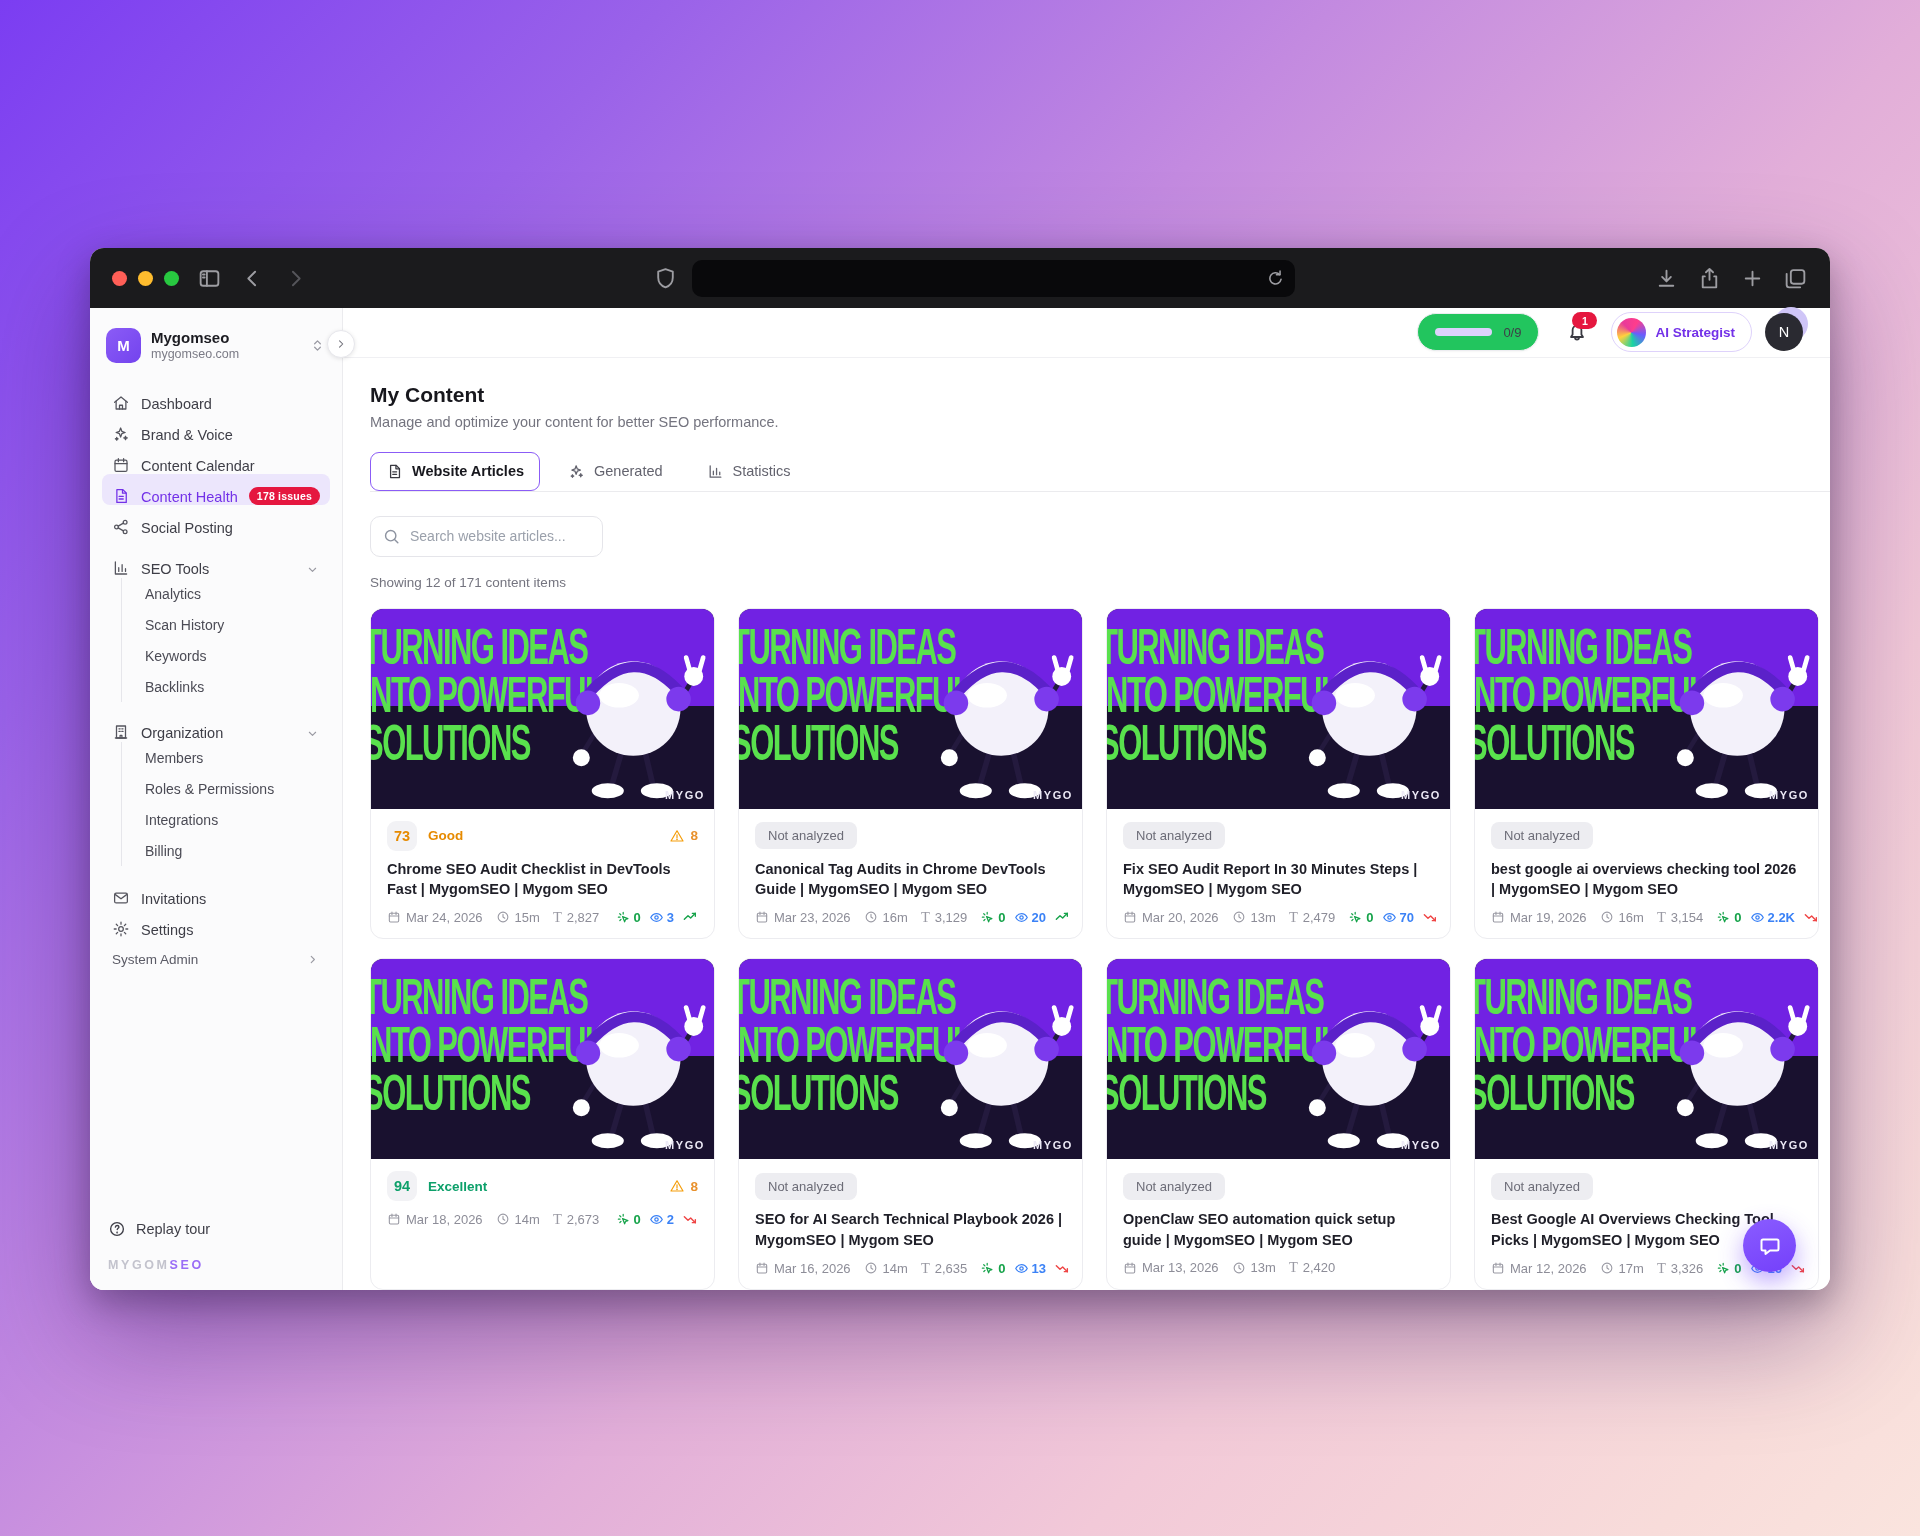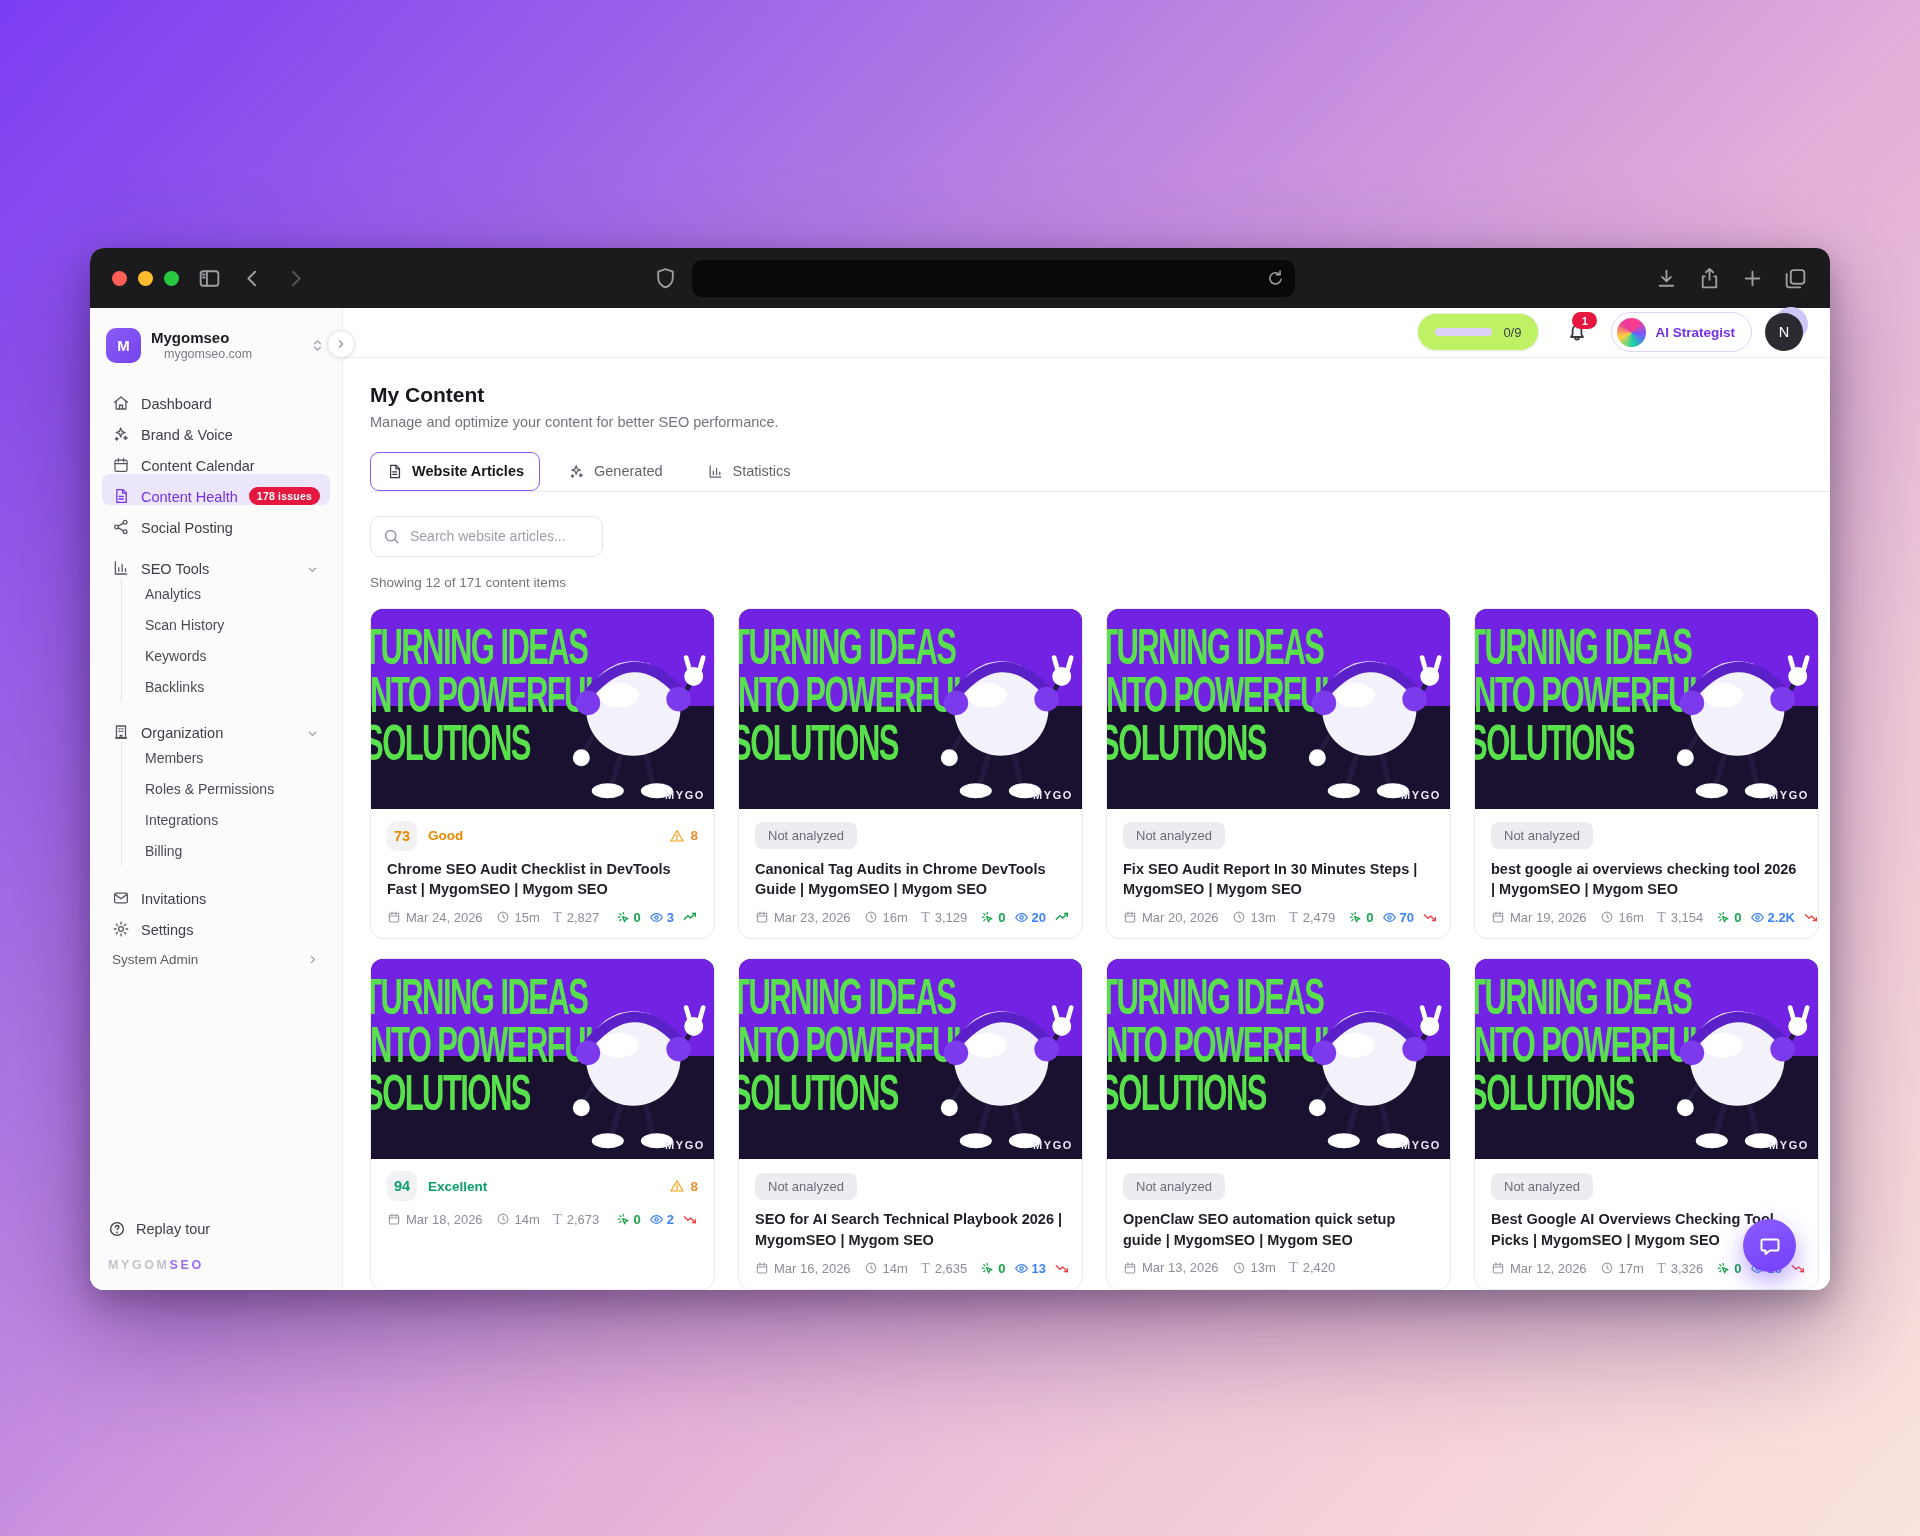--- a/index.html
+++ b/index.html
@@ -28,21 +28,21 @@
   .sidebar{width:228px;min-width:228px;background:#fbfbfc;border-right:1px solid #ebebee;
     display:flex;flex-direction:column;padding:20px 12px 18px;position:relative;}
   .collapse-btn{position:absolute;right:-13px;top:22px;width:26px;height:26px;border-radius:50%;background:#fff;
     border:1px solid #e7e7ec;box-shadow:0 1px 4px rgba(0,0,0,.10);display:flex;align-items:center;justify-content:center;color:#6e6e78;z-index:6;cursor:pointer;}
   .collapse-btn svg{width:14px;height:14px}
   .ws{display:flex;align-items:center;gap:10px;padding:0 4px;}
   .ws-avatar{width:35px;height:35px;border-radius:10px;background:linear-gradient(135deg,#8b5cf6,#7343ee);
     color:#fff;font-weight:700;font-size:15px;display:flex;align-items:center;justify-content:center;}
   .ws-meta{line-height:1.2}
   .ws-name{font-size:15px;font-weight:700;color:#1c1c22;}
-  .ws-domain{font-size:12.5px;color:#7b7b86;margin-left:13px;}
+  .ws-domain{font-size:12.5px;color:#7b7b86;}
   .ws-caret{margin-left:auto;width:17px;height:17px;color:#9a9aa3}
   .nav{margin-top:18px;display:flex;flex-direction:column;}
   .nav-item{display:flex;align-items:flex-end;gap:11px;height:31px;padding:0 10px;border-radius:8px;
     font-size:14.5px;color:#3e3e47;font-weight:500;cursor:pointer;white-space:nowrap;}
   .nav-item .nicon{width:18px;height:18px;color:#55555e;flex:none;display:flex}
   .nav-item .nicon svg{width:18px;height:18px;stroke-width:1.7}
   .nav-item.active{background:#ece6fc;color:#7331e8;}
   .nav-item.active .nicon{color:#7331e8}
   .nav-badge{margin-left:auto;background:#e5173f;color:#fff;font-size:10.5px;font-weight:700;
     padding:3px 8px;border-radius:999px;letter-spacing:.2px;}
@@ -56,21 +56,21 @@
   .sidebar-bottom{margin-top:auto;padding:0 6px;}
   .replay{display:flex;align-items:center;gap:10px;font-size:14.5px;color:#3e3e47;cursor:pointer;}
   .replay .nicon{width:18px;height:18px;color:#3e3e47;display:flex}
   .logo{margin-top:20px;font-size:12.5px;font-weight:700;letter-spacing:2.6px;}
   .logo .l1{color:#c3c3cd}.logo .l2{color:#9a6df6}
 
   
   .main{flex:1;display:flex;flex-direction:column;min-width:0;}
   .topbar{height:60px;border-bottom:1px solid #f0f0f3;display:flex;align-items:center;justify-content:flex-end;padding-right:27px;}
   .progress-pill{display:flex;align-items:center;gap:11px;height:36px;padding:0 17px;border:1px solid #ededf1;
-    border-radius:999px;box-shadow:0 1px 2px rgba(0,0,0,.04);background:#bef264;}
+    border-radius:999px;box-shadow:0 1px 2px rgba(0,0,0,.04);background:#22c55e;}
   .progress-track{width:57px;height:8px;border-radius:4px;background:#dcd2fb;}
   .progress-text{font-size:13px;color:#3e3e47;font-weight:500;}
   .bell-wrap{position:relative;width:24px;height:24px;color:#3a3a42;margin:0 22px 0 26px;cursor:pointer;}
   .bell-wrap svg{width:24px;height:24px}
   .bell-badge{position:absolute;top:-8px;right:-8px;min-width:17px;height:17px;border-radius:999px;background:#e5173f;
     color:#fff;font-size:10.5px;font-weight:700;display:flex;align-items:center;justify-content:center;padding:0 4px;}
   .ai-pill{display:flex;align-items:center;gap:9px;height:38px;padding:0 16px 0 5px;border:1.5px solid #ded2fb;
     border-radius:999px;background:#fff;cursor:pointer;}
   .ai-avatar{width:29px;height:29px;border-radius:50%;
     background:conic-gradient(from 30deg,#ff3d8b,#6a5cff,#19d3a2,#ffd23d,#e93a9a,#ff3d8b);}

